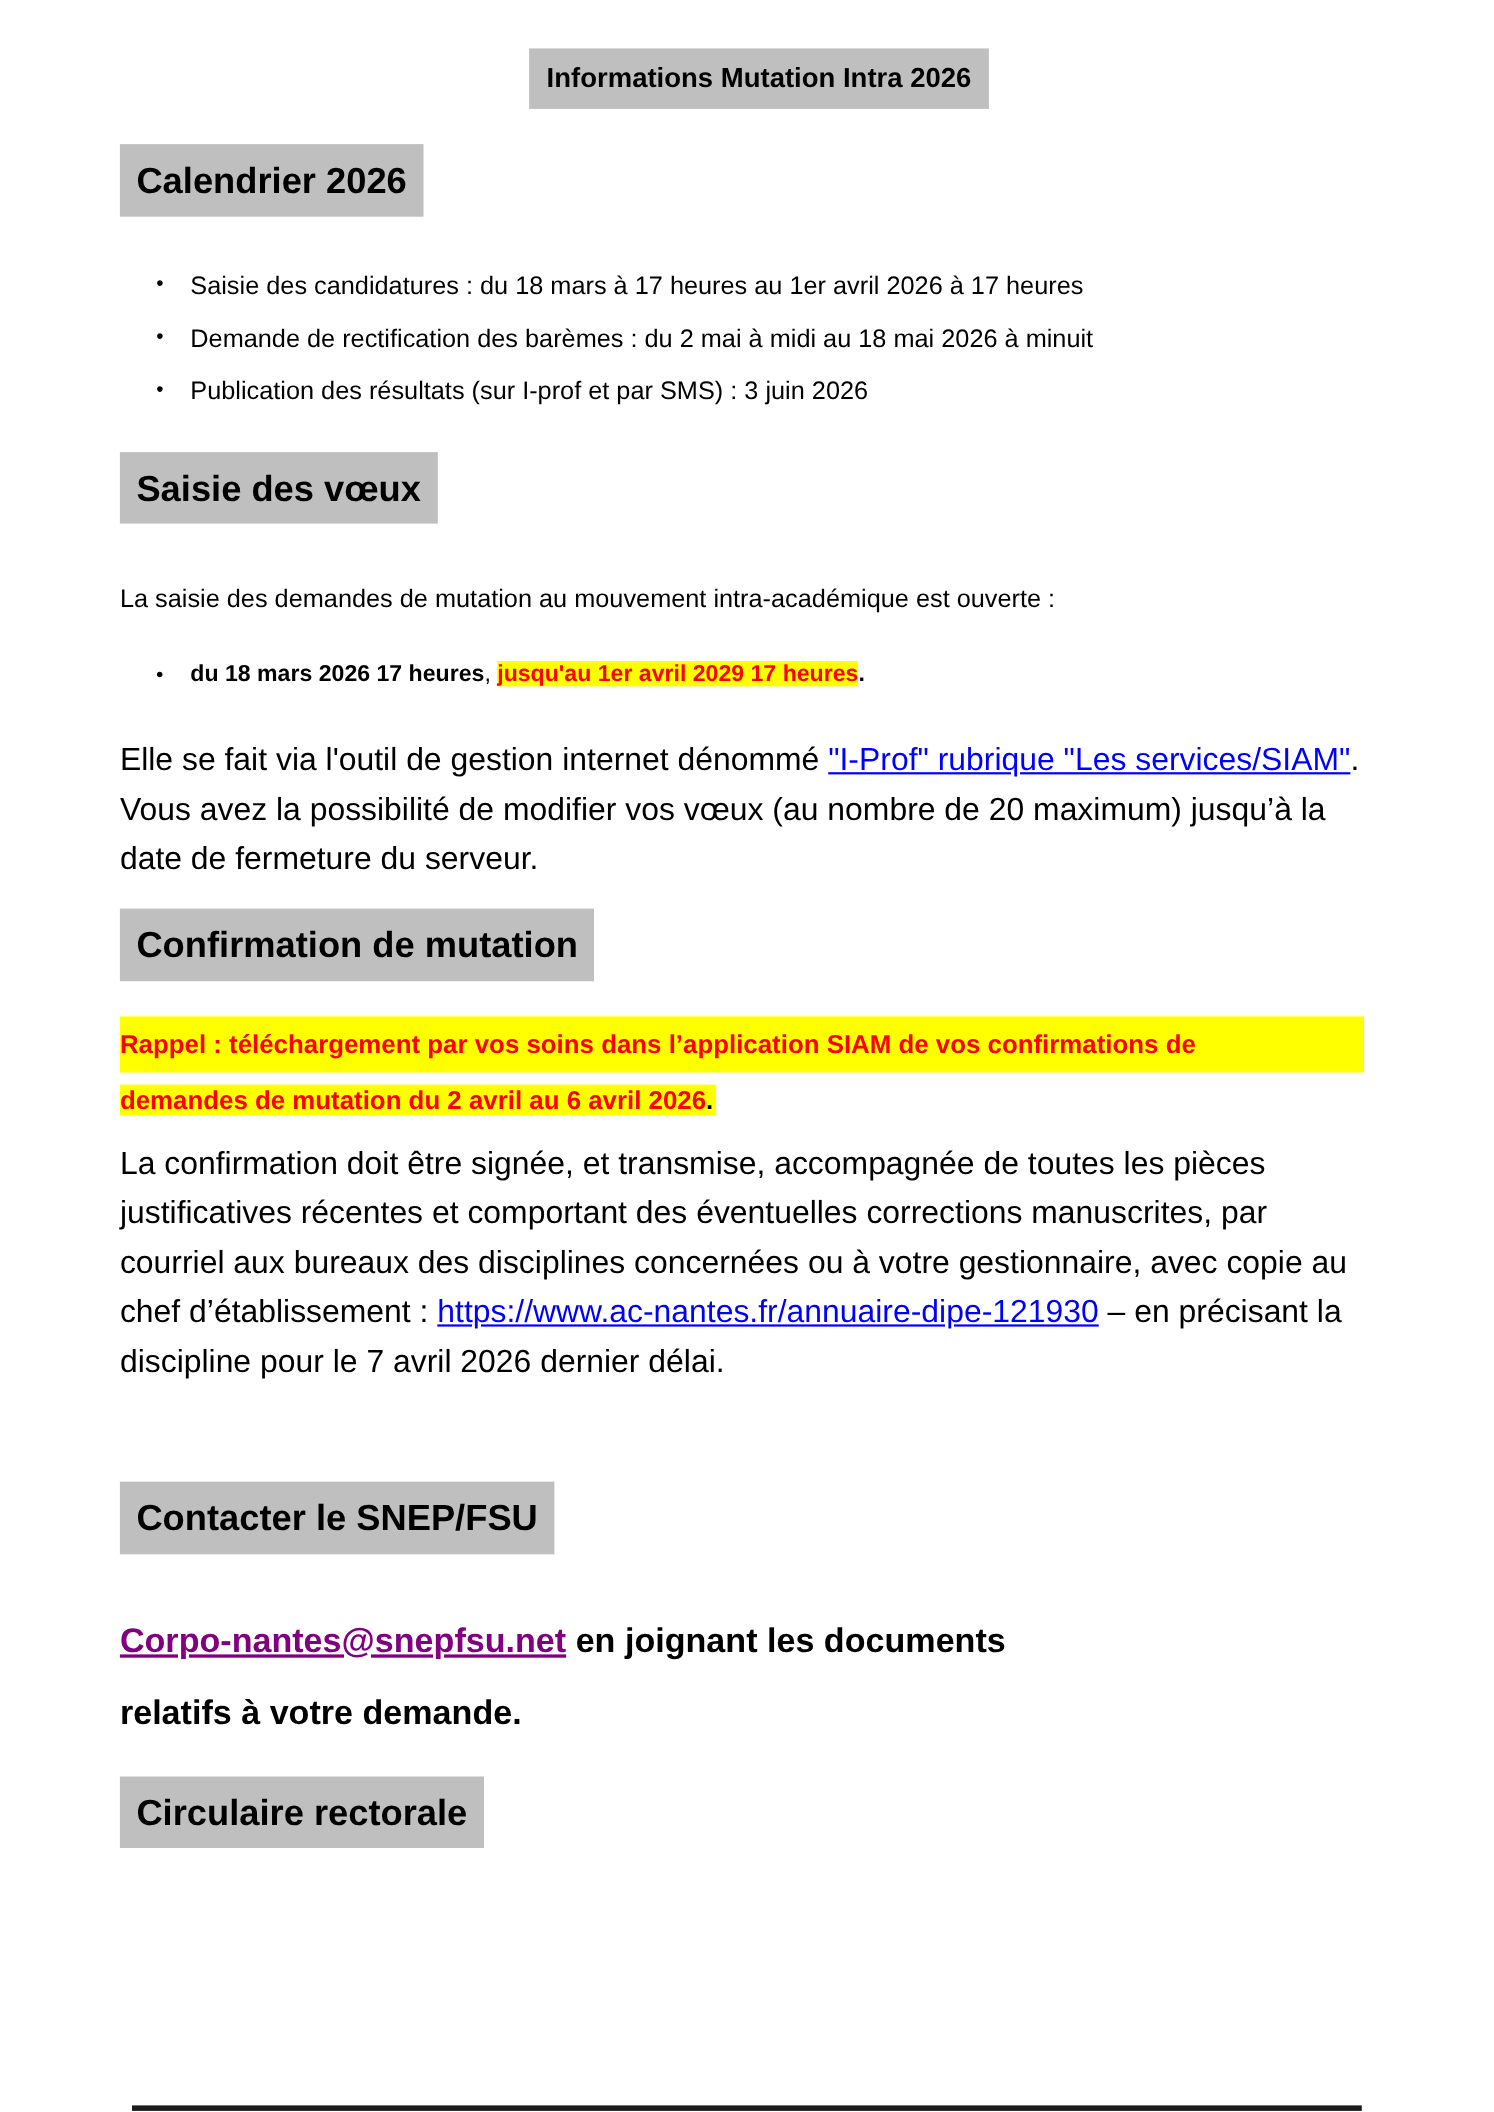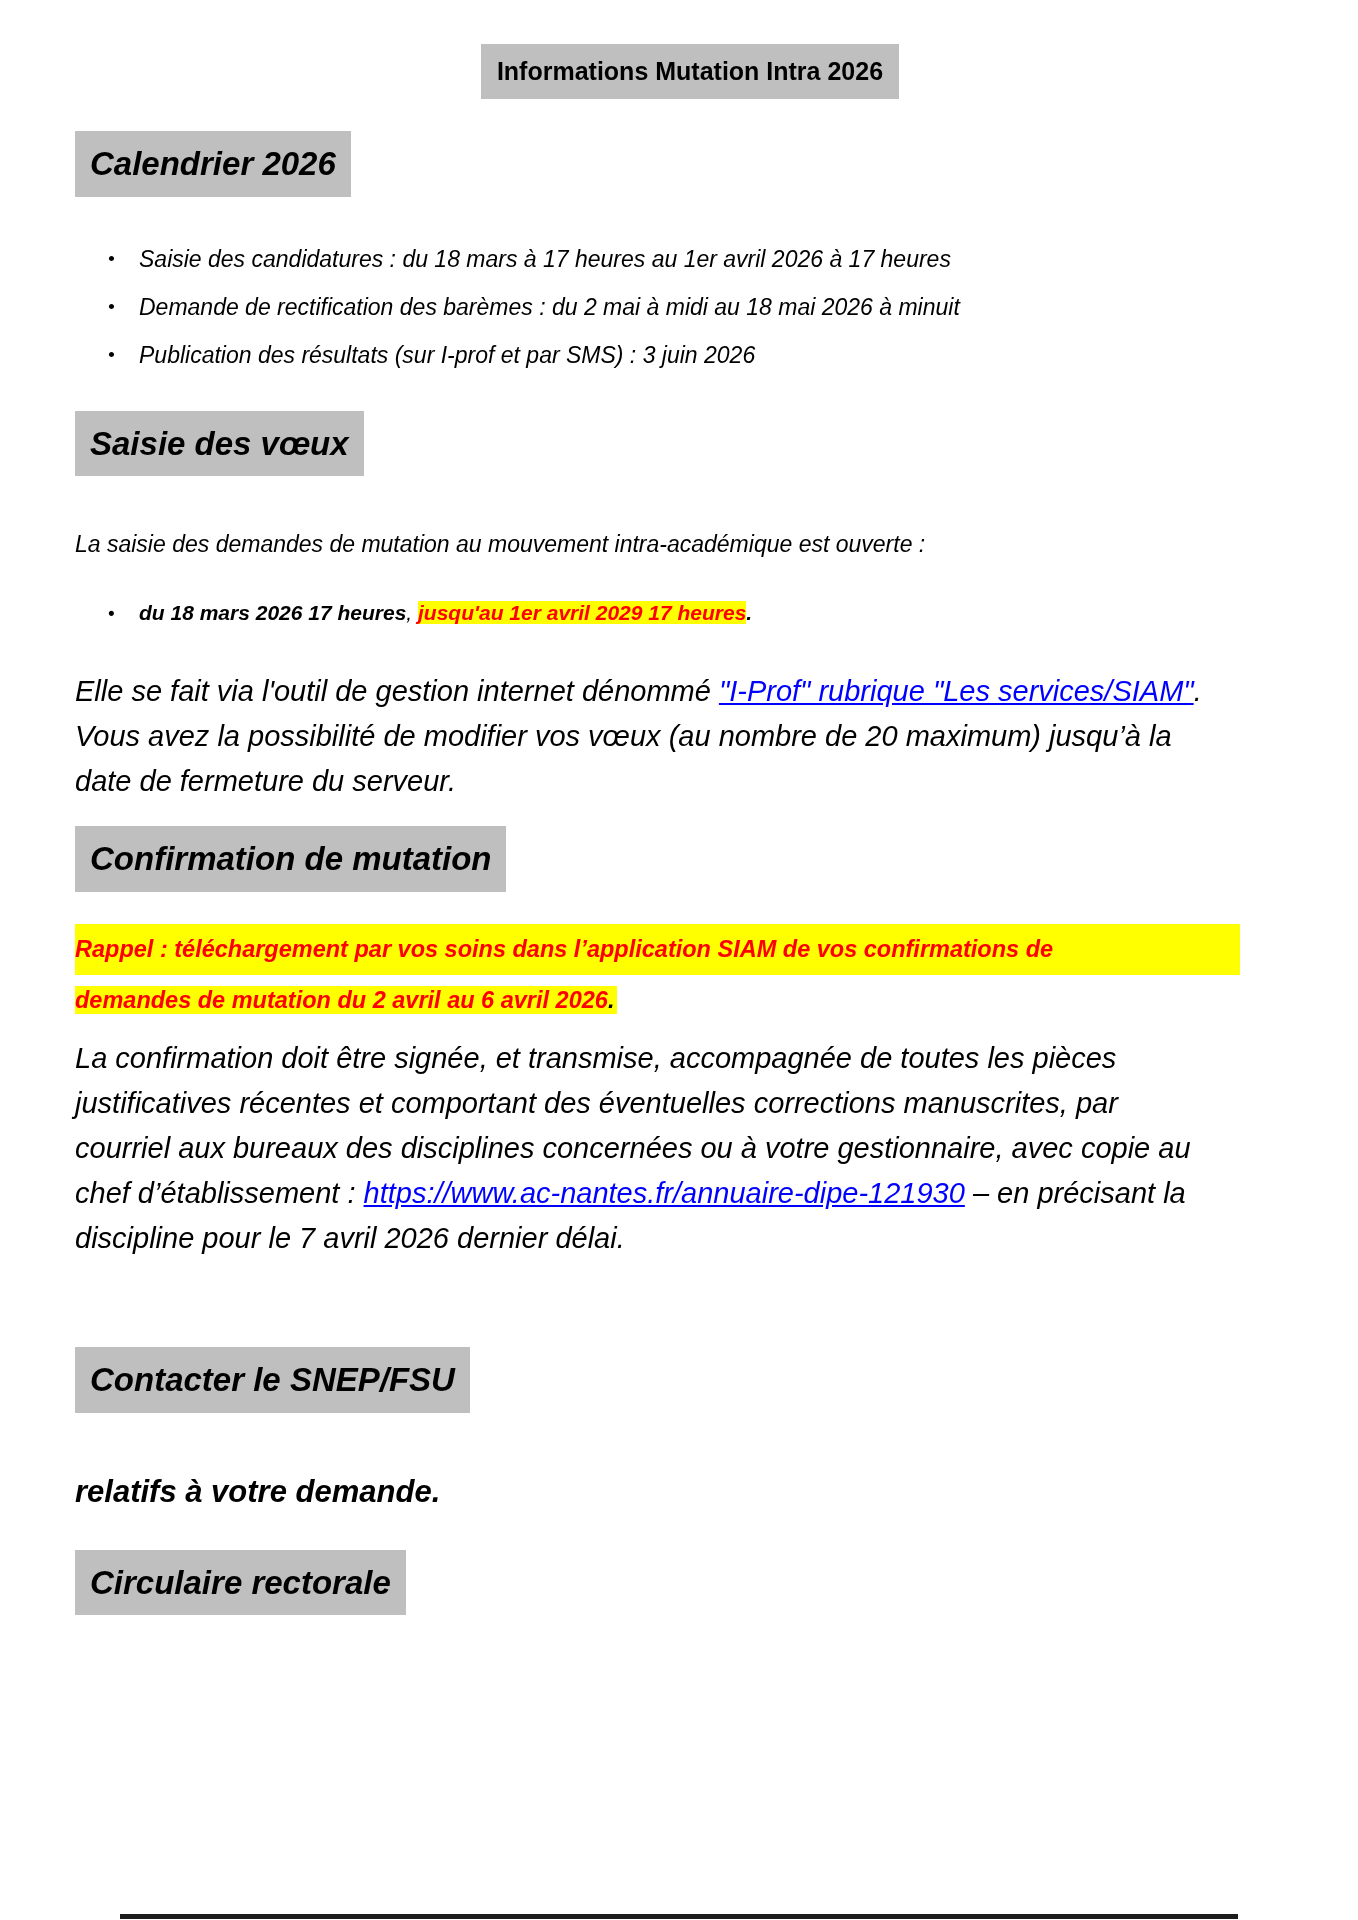--- a/index.html
+++ b/index.html
@@ -1,21 +1,21 @@
 <!DOCTYPE html>
 <html><head>
 <meta charset="utf-8">
 <style>
   html,body{margin:0;padding:0;}
   body{
     width:1358px;height:1920px;position:relative;overflow:hidden;
     background:#ffffff;color:#000000;
     font-family:"Liberation Sans", sans-serif;
   }
-  .content{padding-left:75px;padding-right:118px;font-style:italic;}
+  .content{padding-left:109px;padding-right:118px;}
   .title-row{text-align:center;padding-top:44px;}
   .doc-title{
     display:inline-block;background:#bfbfbf;
     font-size:25px;font-weight:bold;line-height:1.25;
     padding:12px 16px;margin-left:22px;
   }
   .heading-row{margin-top:32px;}
   .heading{
     display:inline-block;background:#bfbfbf;
     font-size:33px;font-weight:bold;line-height:1.2;
@@ -107,20 +107,21 @@
       <div class="pline">courriel aux bureaux des disciplines concernées ou à votre gestionnaire, avec copie au</div>
       <div class="pline"><span>chef d’établissement : </span><a class="link">https://www.ac-nantes.fr/annuaire-dipe-121930</a><span>  – en précisant la</span></div>
       <div class="pline">discipline pour le 7 avril 2026 dernier délai.</div>
     </div>
 
     <div class="heading-row mt-contact">
       <span class="heading">Contacter le SNEP/FSU</span>
     </div>
 
     <div class="emailpara">
+      <div class="eline"><a class="plink">Corpo-nantes@snepfsu.net</a><span> en joignant les documents</span></div>
       <div class="eline">relatifs à votre demande.</div>
     </div>
 
     <div class="heading-row mt-circ">
       <span class="heading">Circulaire rectorale</span>
     </div>
 
   </div>
 
   <div class="bottom-line"></div>

